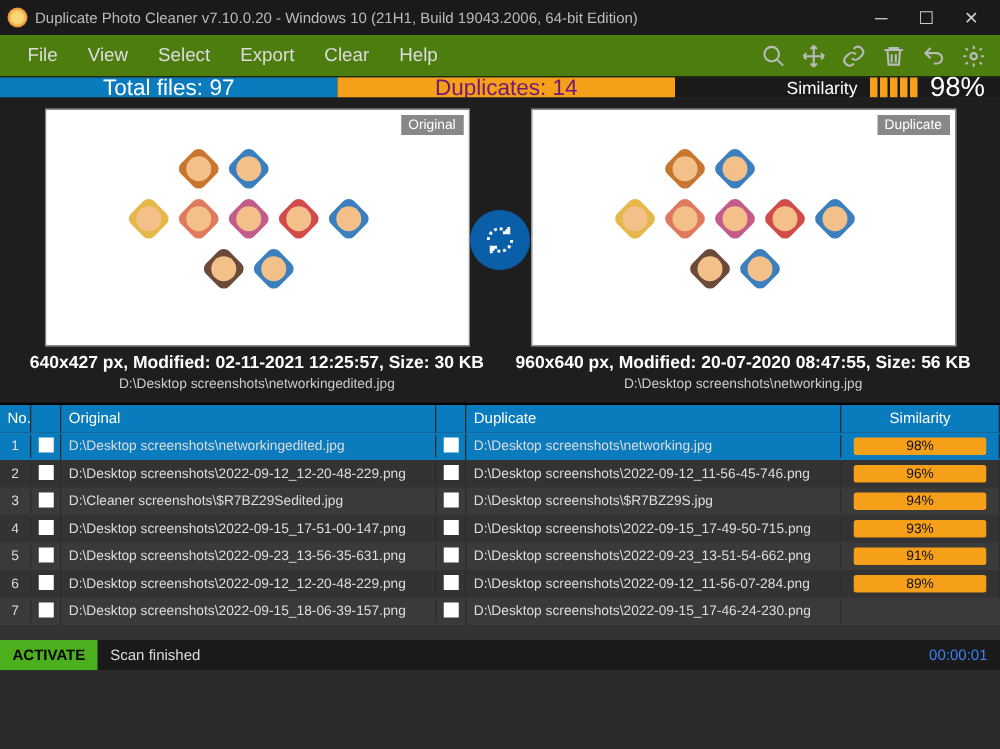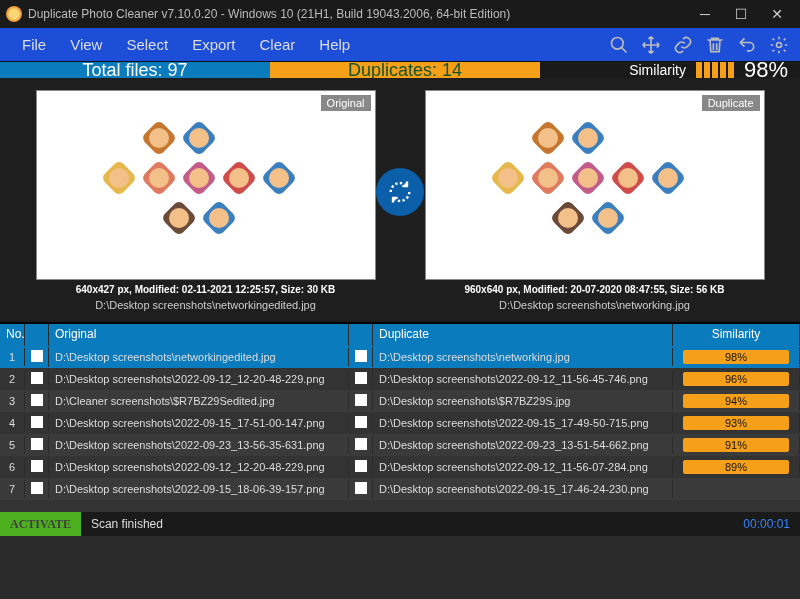--- a/index.html
+++ b/index.html
@@ -2,62 +2,62 @@
 <html><head>
 <meta charset="utf-8">
 <style>
 * { margin: 0; padding: 0; box-sizing: border-box; font-family: "Segoe UI", Arial, sans-serif; }
 body { background: #2b2b2b; width: 800px; height: 599px; overflow: hidden; color: #ddd; }
 .titlebar { height: 28px; background: #1a1a1a; display: flex; align-items: center; padding: 14px 6px; font-size: 12px; color: #bbb; }
 .titlebar .logo { width: 16px; height: 16px; margin-right: 6px; border-radius: 50%; background: radial-gradient(circle, #f9d776 40%, #e88c2b 70%); }
 .titlebar .title { flex: 1; }
 .winbtns { display: flex; gap: 2px; }
 .winbtn { width: 34px; height: 22px; display: flex; align-items: center; justify-content: center; color: #ccc; font-size: 14px; }
-.menubar { height: 34px; background: #1d4ed8; display: flex; align-items: center; padding: 0 10px; border-bottom: 1px solid #111; }
+.menubar { height: 34px; background: #4d7c0f; display: flex; align-items: center; padding: 0 10px; border-bottom: 1px solid #111; }
 .menu-item { padding: 0 12px; font-size: 15px; color: #ddd; }
 .toolbar-icons { margin-left: auto; display: flex; gap: 10px; align-items: center; }
 .ticon { width: 22px; height: 22px; display: flex; align-items: center; justify-content: center; color: #bbb; }
 .ticon svg { width: 20px; height: 20px; stroke: #bbb; fill: none; stroke-width: 2; }
 .statsbar { height: 16px; display: flex; }
 .stat-total { flex: 0 0 270px; background: #0a7bbd; color: #fff; font-size: 18px; display: flex; align-items: center; justify-content: center; }
-.stat-dup { flex: 0 0 270px; background: #f6a01a; color: #14532d; font-size: 18px; display: flex; align-items: center; justify-content: center; }
+.stat-dup { flex: 0 0 270px; background: #f6a01a; color: #701a75; font-size: 18px; display: flex; align-items: center; justify-content: center; }
 .stat-sim { flex: 1; background: #1a1a1a; color: #fff; display: flex; align-items: center; justify-content: flex-end; padding: 0 12px; gap: 10px; }
 .stat-sim .lbl { font-size: 14px; }
 .simbars { display: flex; gap: 2px; }
 .simbars span { width: 6px; height: 16px; background: #f6a01a; }
 .stat-sim .pct { font-size: 22px; font-weight: 300; }
 .preview-zone { height: 244px; background: #1e1e1e; display: flex; align-items: center; justify-content: center; gap: 18px; position: relative; padding: 10px 20px; }
 .preview-card { flex: 1; display: flex; flex-direction: column; align-items: center; gap: 4px; }
 .imgbox { width: 340px; height: 190px; background: #fff; position: relative; border: 1px solid #888; }
 .imgbox .tag { position: absolute; top: 4px; right: 4px; background: #888; color: #fff; font-size: 11px; padding: 2px 6px; }
 .netdiagram { position: absolute; inset: 0; display: flex; align-items: center; justify-content: center; }
 .nodes { position: relative; width: 260px; height: 140px; }
 .node { position: absolute; width: 26px; height: 26px; border-radius: 6px; transform: rotate(45deg); }
 .node .face { position: absolute; inset: 3px; border-radius: 50%; transform: rotate(-45deg); background: #f4c08a; display:flex; align-items:flex-end; justify-content:center; overflow:hidden;}
 .node .face::after{content:"";width:80%;height:50%;border-radius:50% 50% 0 0;}
-.meta1 { font-size: 10px; font-weight: bold; color: #fff; text-align: center; }
+.meta1 { font-size: 14px; font-weight: bold; color: #fff; text-align: center; }
 .meta2 { font-size: 11px; color: #ccc; text-align: center; }
 .swapbtn { width: 48px; height: 48px; border-radius: 50%; background: #0a5fa8; display: flex; align-items: center; justify-content: center; position: absolute; left: 50%; top: 90px; transform: translateX(-50%); }
 .swapbtn svg { width: 28px; height: 28px; fill: none; stroke: #fff; stroke-width: 2; }
 .table-zone { height: 190px; overflow: hidden; background: #333; border-top: 2px solid #000; }
 .thead { display: flex; background: #0a7bbd; color: #fff; font-size: 12px; height: 22px; }
 .thead > div, .trow > div { padding: 3px 6px; border-right: 1px solid #2b2b2b; overflow: hidden; white-space: nowrap; }
 .col-no { width: 25px; text-align: center; }
 .col-chk { width: 24px; text-align: center; }
 .col-orig { width: 300px; }
 .col-dup { width: 300px; }
 .col-sim { flex: 1; text-align: center; }
 .trow { display: flex; font-size: 11px; height: 22px; color: #ddd; align-items: center; }
 .trow.sel { background: #0a7bbd; }
 .trow:not(.sel) { background: #3a3a3a; }
 .trow:nth-child(even):not(.sel) { background: #333; }
 .chk { width: 12px; height: 12px; background: #fff; display: inline-block; }
 .simbadge { background: #f6a01a; color: #111; border-radius: 2px; padding: 1px 0; display: block; margin: 0 4px; font-size: 11px; }
 .statusbar { height: 24px; background: #1a1a1a; display: flex; align-items: center; font-size: 12px; }
-.activate { background: #4caf1e; color: #404040; font-weight: bold; padding: 4px 10px; height: 100%; display: flex; align-items: center; font-family: Liberation Serif, serif; }
+.activate { background: #4caf1e; color: #000000; font-weight: bold; padding: 4px 10px; height: 100%; display: flex; align-items: center; }
 .status-text { padding: 0 10px; color: #ddd; flex: 1; }
 .timer { padding: 0 10px; color: #3b82f6; }
 </style>
 </head>
 <body>
 
 <div class="titlebar">
   <div class="logo"></div>
   <div class="title">Duplicate Photo Cleaner v7.10.0.20 - Windows 10 (21H1, Build 19043.2006, 64-bit Edition)</div>
   <div class="winbtns">

